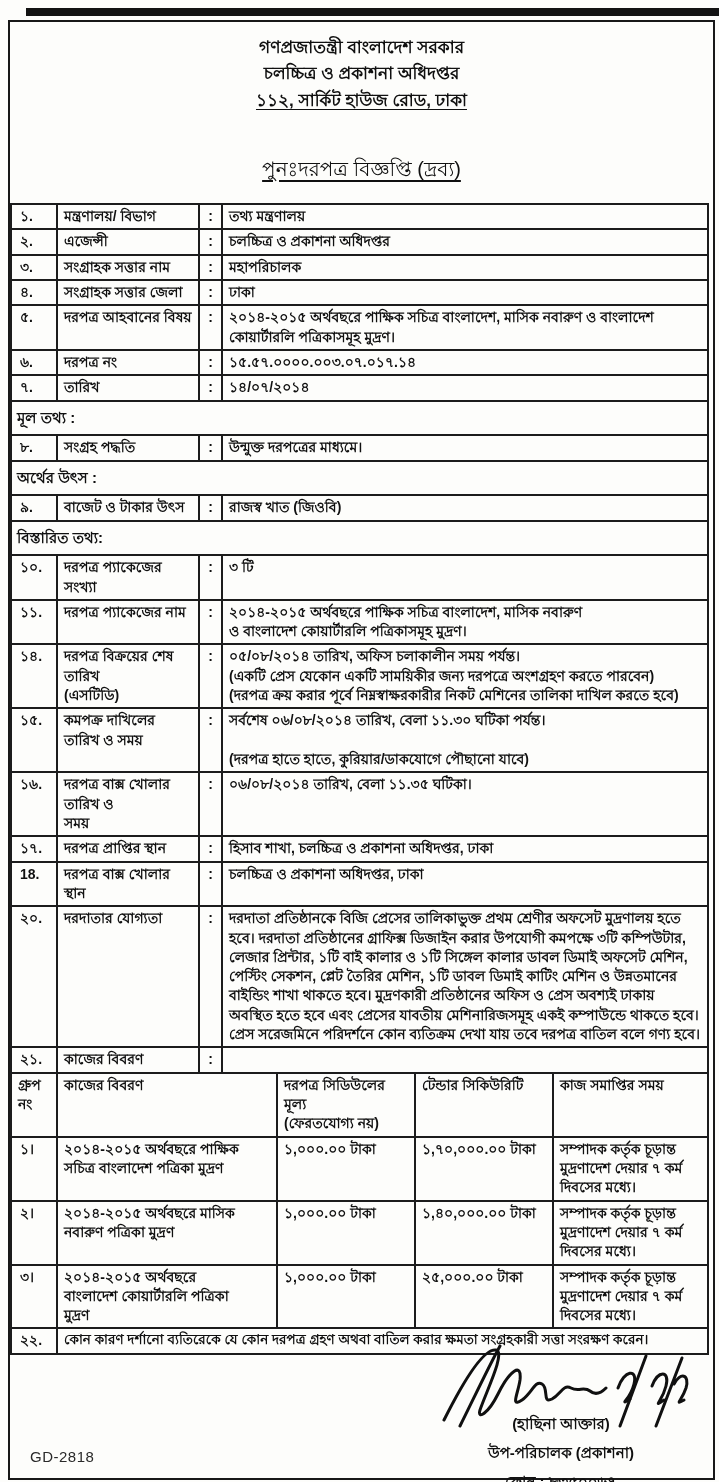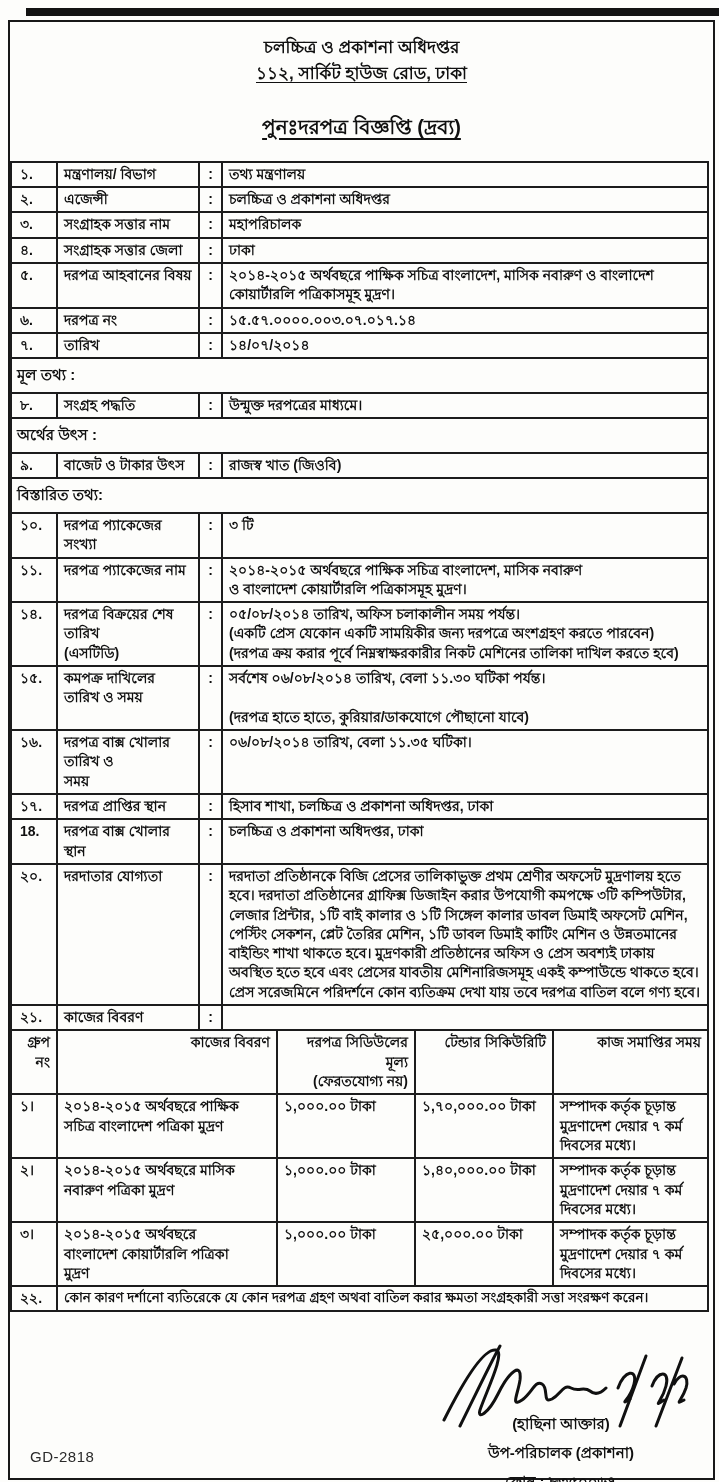--- a/index.html
+++ b/index.html
@@ -8,52 +8,53 @@
     background:#fdfdfb;color:#101010;
     font-family:"Liberation Sans","DejaVu Sans",sans-serif;
     -webkit-font-smoothing:antialiased;
   }
   .top-strip{position:absolute;left:26px;right:0;top:8px;height:8px;background:#131313;}
   .frame{position:absolute;left:8px;top:20px;right:4px;bottom:2px;border:2px solid #181818;}
 
   .hdr{ text-align:center;padding-top:13px;font-weight:700;line-height:1.55;}
   .hdr-line{font-size:17px;}
   .hdr-line.u{text-decoration:underline;text-underline-offset:3px;}
-  .doc-title{font-size:20px;font-weight:700;margin-top:24px;text-decoration:underline;text-underline-offset:4px;display:inline-block;}
+  .doc-title{font-size:20px;font-weight:400;margin-top:40px;text-decoration:underline;text-underline-offset:4px;display:inline-block;}
   .title-wrap{text-align:center;}
 
   table.t{border-collapse:collapse;table-layout:fixed;width:699px;margin-top:-2px;}
   table.t:first-of-type{margin-top:18px;}
   .t td,.t th{border:2px solid #1c1c1c;vertical-align:top;padding:2px 6px;
     font-size:14px;line-height:1.38;font-weight:700;white-space:pre-line;overflow:hidden;}
   col.c-no{width:46px;} col.c-label{width:142px;} col.c-colon{width:23px;}
   td.no{padding-left:8px;}
   td.cln{text-align:center;padding:2px 2px;}
   tr.sec td{font-size:15px;padding:6px 5px;}
 
   col.g-no{width:46px;} col.g-desc{width:220px;} col.g-price{width:138px;} col.g-sec{width:138px;}
-  .t th{text-align:right;}
+  .t th{text-align:left;}
   td.val22{font-size:13.5px;}
 
   .sign{position:absolute;left:430px;top:1342px;width:262px;text-align:center;}
   .sign svg{display:block;margin:0 auto -16px auto;}
   .sig-name{font-size:15px;font-weight:700;text-align:center;}
   .sig-title{font-size:15px;font-weight:700;margin-top:4px;}
   .sig-phone{font-size:15px;font-weight:700;margin-top:4px;}
   .gd-code{position:absolute;left:30px;top:1448px;font-size:15px;color:#2a2a2a;letter-spacing:.5px;text-align:center;}
 </style>
 </head>
 <body>
 
 <div class="page">
   <div class="top-strip"></div>
 
   <div class="frame">
 
     <div class="hdr">
+      <div class="hdr-line">গণপ্রজাতন্ত্রী বাংলাদেশ সরকার</div>
       <div class="hdr-line">চলচ্চিত্র ও প্রকাশনা অধিদপ্তর</div>
       <div class="hdr-line u">১১২, সার্কিট হাউজ রোড, ঢাকা</div>
       <div class="title-wrap">
         <span class="doc-title">পুনঃদরপত্র বিজ্ঞপ্তি (দ্রব্য)</span>
       </div>
     </div>
 
     <table class="t">
       <colgroup>
           <col class="c-no">

